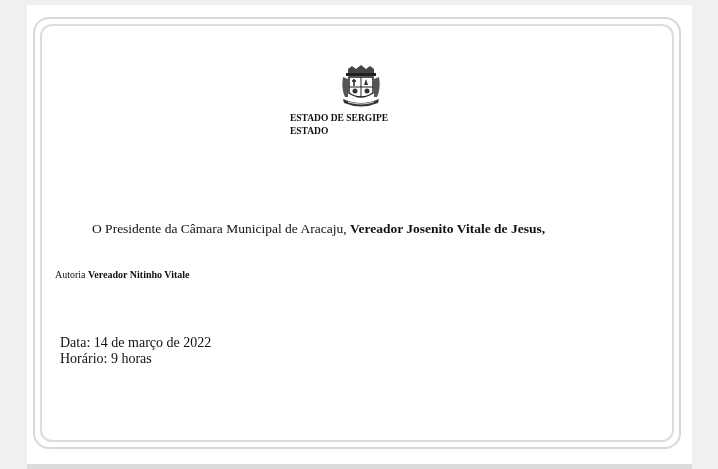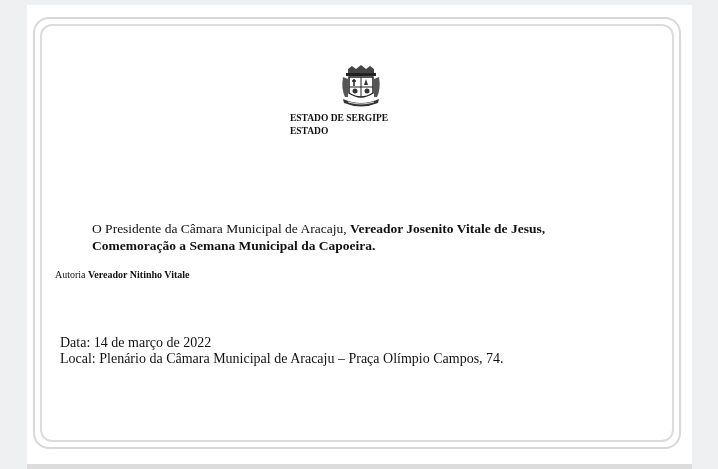--- a/index.html
+++ b/index.html
@@ -71,21 +71,20 @@
   <path d="M8 37 Q21 41 34 37" stroke="#fff" stroke-width="0.8" fill="none"></path>
 </svg>
 
 <div class="heading">
   <div>ESTADO DE SERGIPE</div>
   <div>ESTADO</div>
 </div>
 
 <div class="invite">
   <div><span>O Presidente da Câmara Municipal de Aracaju, </span><b>Vereador Josenito Vitale de Jesus,</b></div>
-  <div><b>Comemoração a Semana Municipal da Capoeira.</b></div>
 </div>
 
 <div class="authorship"><span>Autoria </span><b>Vereador Nitinho Vitale</b></div>
 
 <div class="details">
   <div>Data: 14 de março de 2022</div>
-  <div>Local: Plenário da Câmara Municipal de Aracaju – Praça Olímpio Campos, 74.</div>
+  <div>Horário: 9 horas</div>
 </div>
 
 </body></html>

